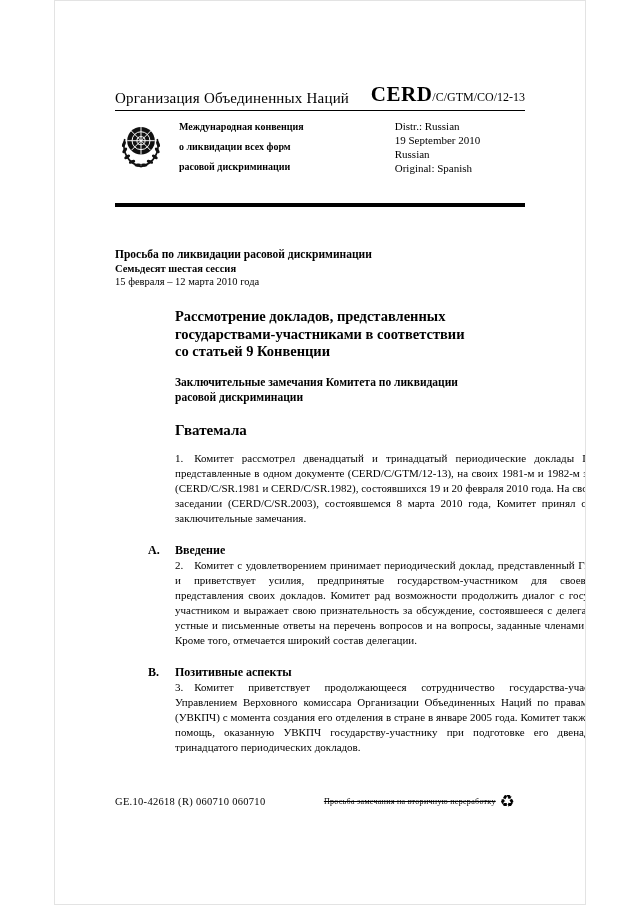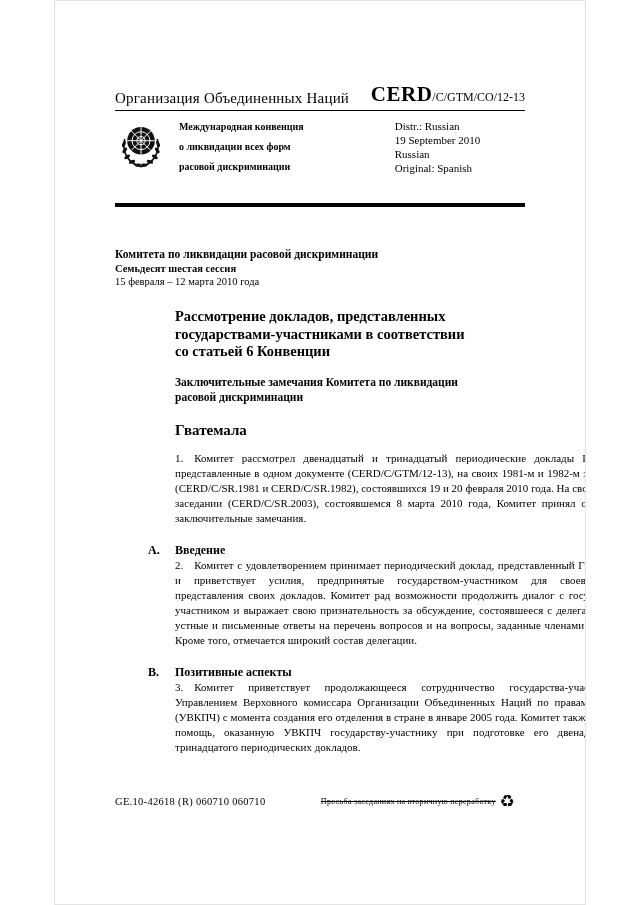--- a/index.html
+++ b/index.html
@@ -171,28 +171,28 @@
         <div>Distr.: Russian</div>
         <div>19 September 2010</div>
         <div>Russian</div>
         <div>Original: Spanish</div>
       </div>
     </div>
 
     <div class="thick-rule"></div>
 
     <div class="committee">
-      <div class="committee-name">Комитета по ликвидации расовой дискриминации</div>
+      <div class="committee-name">Просьба по ликвидации расовой дискриминации</div>
       <div class="committee-session">Семьдесят шестая сессия</div>
       <div class="committee-dates">15 февраля – 12 марта 2010 года</div>
     </div>
 
     <div class="main-title indent">Рассмотрение докладов, представленных
 государствами-участниками в соответствии
-со статьей 6 Конвенции</div>
+со статьей 9 Конвенции</div>
 
     <div class="sub-title indent">Заключительные замечания Комитета по ликвидации
 расовой дискриминации</div>
 
     <div class="country-heading indent">Гватемала</div>
 
     <div class="para indent">1. Комитет рассмотрел двенадцатый и тринадцатый периодические доклады Гватемалы, представленные в одном документе (CERD/C/GTM/12-13), на своих 1981-м и 1982-м заседаниях (CERD/C/SR.1981 и CERD/C/SR.1982), состоявшихся 19 и 20 февраля 2010 года. На своем 2003-м заседании (CERD/C/SR.2003), состоявшемся 8 марта 2010 года, Комитет принял следующие заключительные замечания.</div>
 
     <div class="section-heading">
       <span class="section-letter">A.</span>
@@ -204,17 +204,17 @@
       <span class="section-letter">B.</span>
       <span class="section-title">Позитивные аспекты</span>
     </div>
     <div class="para section-para indent">3. Комитет приветствует продолжающееся сотрудничество государства-участника с Управлением Верховного комиссара Организации Объединенных Наций по правам человека (УВКПЧ) с момента создания его отделения в стране в январе 2005 года. Комитет также отмечает помощь, оказанную УВКПЧ государству-участнику при подготовке его двенадцатого и тринадцатого периодических докладов.</div>
 
   </div>
 
   <div class="footer">
     <span class="footer-ref">GE.10-42618 (R) 060710 060710</span>
     <span class="recycle-wrap">
-      <span class="recycle-text">Просьба заседаниях на вторичную переработку</span>
+      <span class="recycle-text">Просьба замечания на вторичную переработку</span>
       <span class="recycle-symbol">♻</span>
     </span>
   </div>
 </div>
 
 </body></html>

